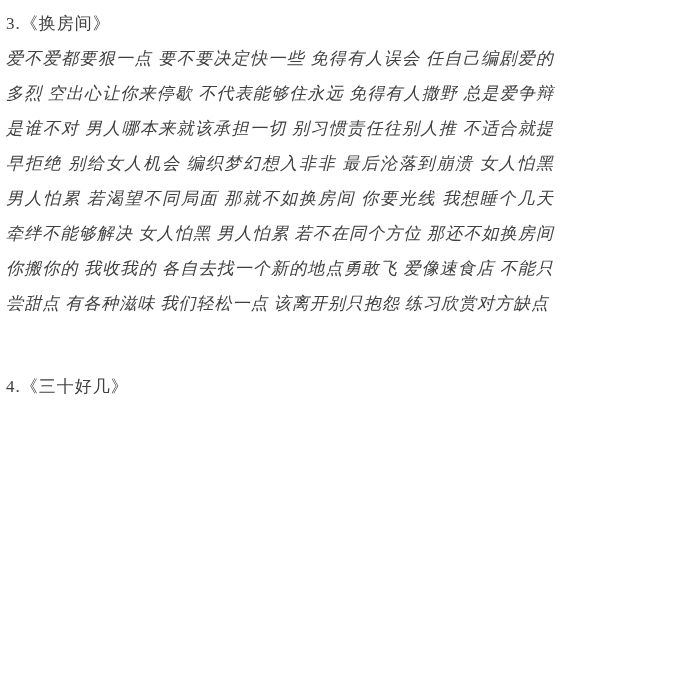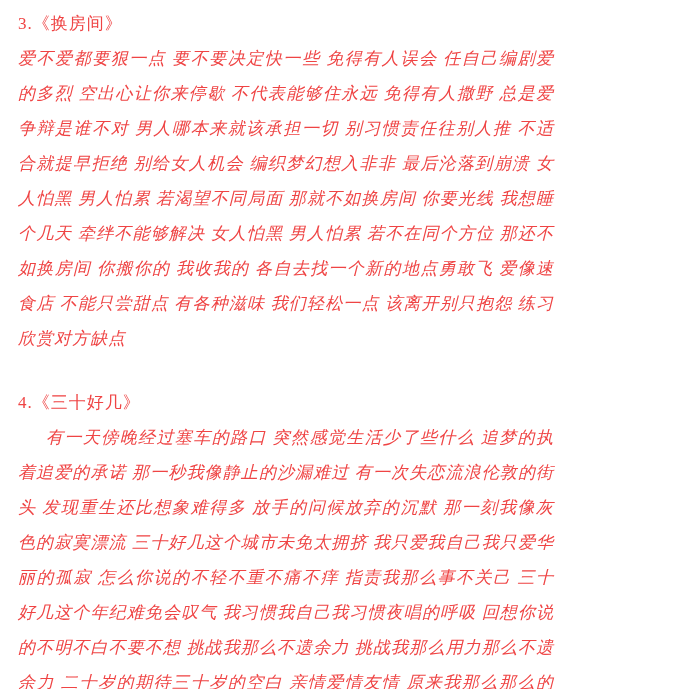--- a/index.html
+++ b/index.html
@@ -9,56 +9,55 @@
   }
   body {
     width: 697px;
     height: 689px;
     overflow: hidden;
   }
   .page {
     box-sizing: border-box;
     width: 560px;
     height: 689px;
-    padding: 6px 6px 0 18px;
+    padding: 6px 6px 0 6px;
     font-family: "Liberation Serif", "DejaVu Serif", serif;
     font-size: 17px;
     line-height: 35px;
     letter-spacing: 1px;
-    color: #ef4444;
+    color: #404040;
     background: #ffffff;
   }
   .page p {
     margin: 0;
   }
   .song-title,
   .song-credits {
     text-align: left;
     white-space: nowrap;
   }
   .song-lyrics {
     text-align: justify;
     text-justify: inter-ideograph;
     font-style: italic;
   }
   .song + .song {
-    margin-top: 29px;
+    margin-top: 48px;
   }
   .song-lyrics.indent-first {
     text-indent: 28px;
   }
 </style>
 </head>
 <body>
 
 <div class="page">
 
   <section class="song">
     <p class="song-title">3.《换房间》</p>
     <p class="song-lyrics">爱不爱都要狠一点 要不要决定快一些 免得有人误会 任自己编剧爱的多烈 空出心让你来停歇 不代表能够住永远 免得有人撒野 总是爱争辩是谁不对 男人哪本来就该承担一切 别习惯责任往别人推 不适合就提早拒绝 别给女人机会 编织梦幻想入非非 最后沦落到崩溃 女人怕黑 男人怕累 若渴望不同局面 那就不如换房间 你要光线 我想睡个几天 牵绊不能够解决 女人怕黑 男人怕累 若不在同个方位 那还不如换房间 你搬你的 我收我的 各自去找一个新的地点勇敢飞 爱像速食店 不能只尝甜点 有各种滋味 我们轻松一点 该离开别只抱怨 练习欣赏对方缺点</p>
   </section>
 
   <section class="song">
     <p class="song-title">4.《三十好几》</p>
-    <p class="song-lyrics indent-first">有一天傍晚经过塞车的路口 突然感觉生活少了些什么 追梦的执着追爱的承诺 那一秒我像静止的沙漏难过 有一次失恋流浪伦敦的街头 发现重生还比想象难得多 放手的问候放弃的沉默 那一刻我像灰色的寂寞漂流 三十好几这个城市未免太拥挤 我只爱我自己我只爱华丽的孤寂 怎么你说的不轻不重不痛不痒 指责我那么事不关己 三十好几这个年纪难免会叹气 我习惯我自己我习惯夜唱的呼吸 回想你说的不明不白不要不想 挑战我那么不遗余力 挑战我那么用力那么不遗余力 二十岁的期待三十岁的空白 亲情爱情友情 原来我那么那么的依赖</p>
   </section>
 
 </div>
 
 </body></html>

